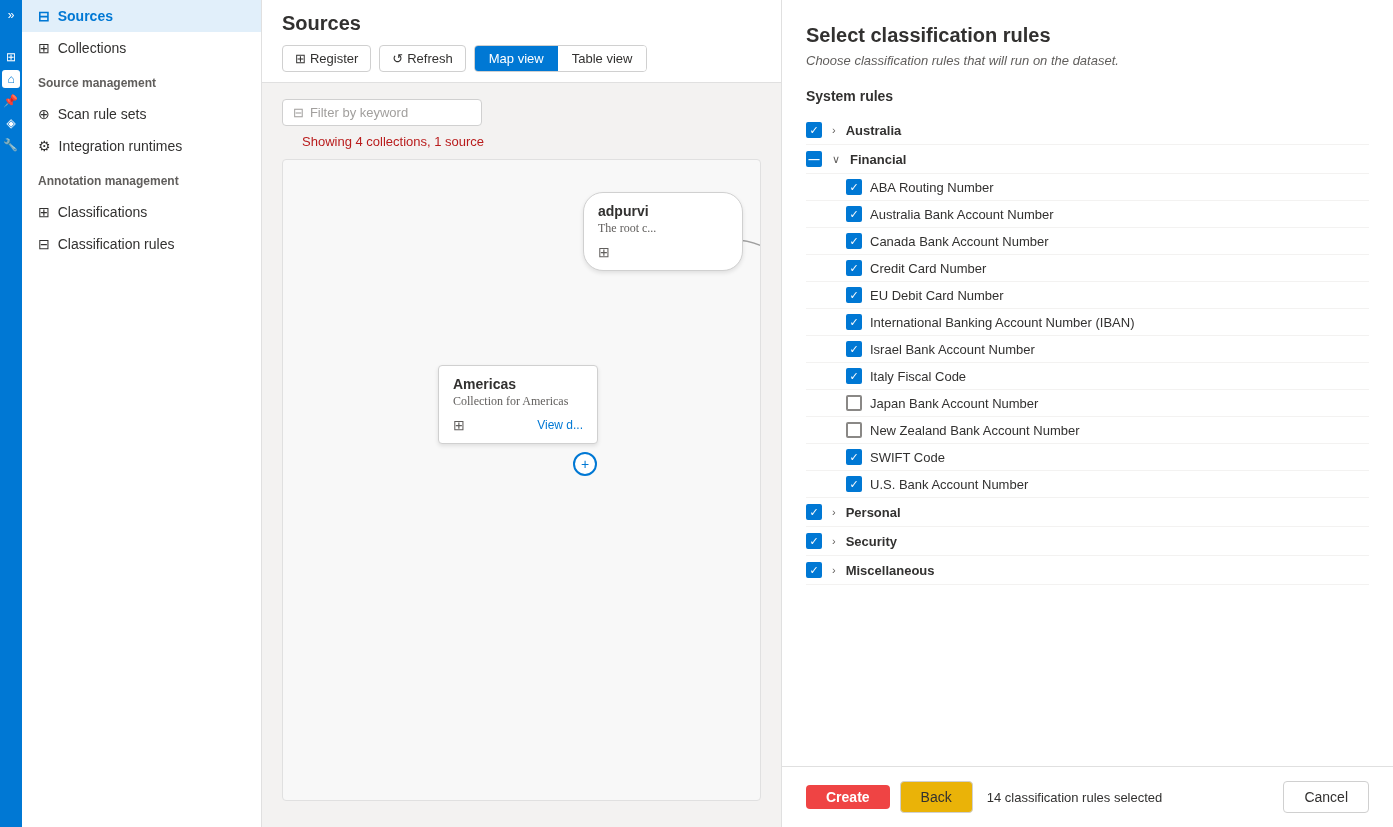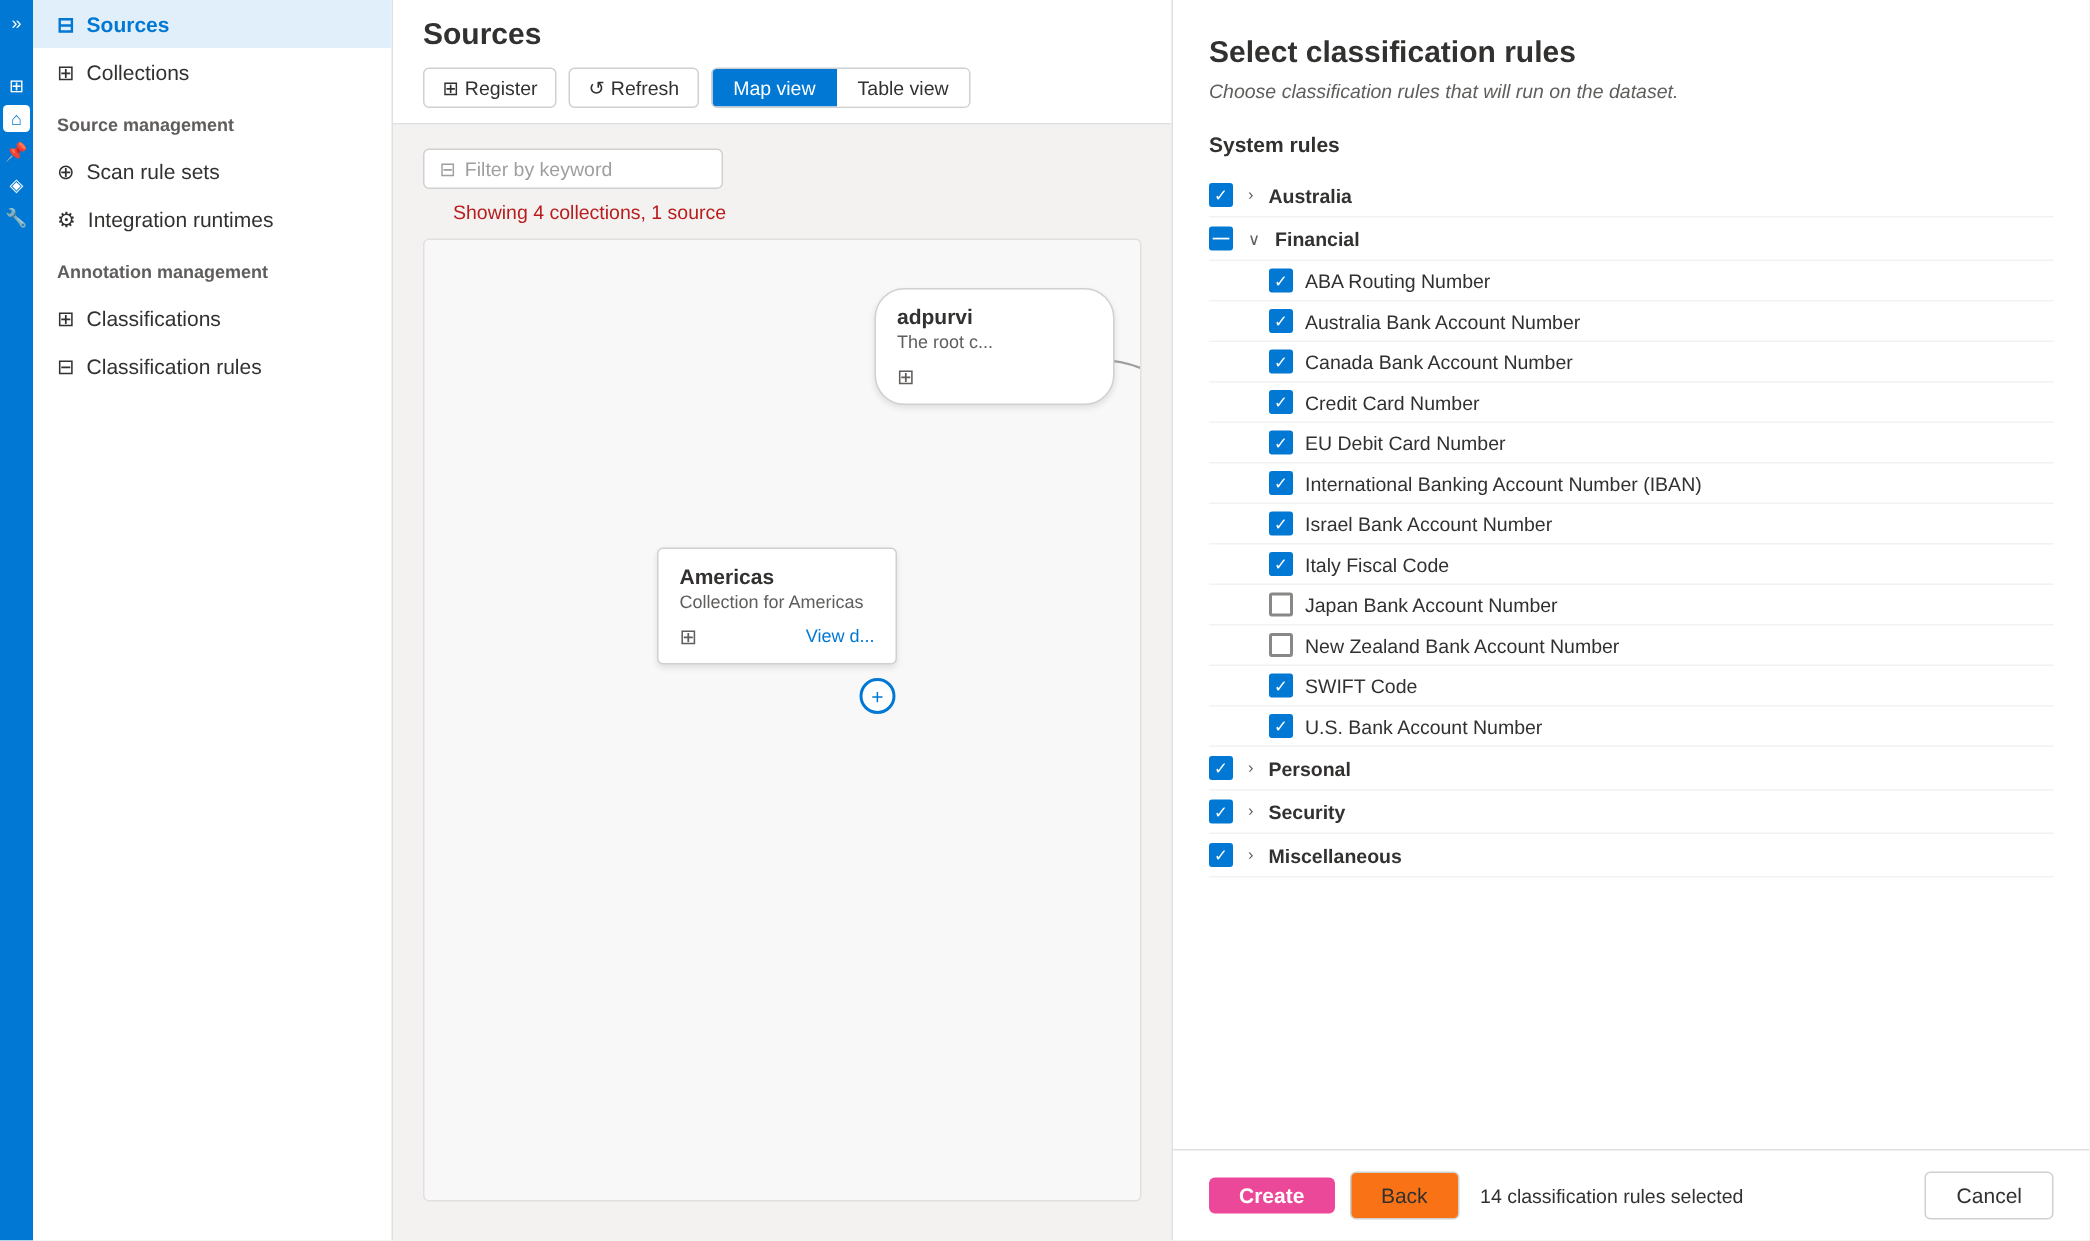--- a/index.html
+++ b/index.html
@@ -165,20 +165,21 @@
     }
     .collection-card-title {
       font-size: 14px;
       font-weight: 600;
       color: #323130;
     }
     .collection-card-subtitle {
       font-size: 12px;
       color: #605e5c;
       margin-top: 2px;
+      font-family: Liberation Serif, serif;
     }
     .collection-card-footer {
       display: flex;
       align-items: center;
       justify-content: space-between;
       margin-top: 8px;
     }
     .card-icon { font-size: 14px; color: #605e5c; }
     .view-details-link {
       font-size: 12px;
@@ -314,31 +315,31 @@
 
     
     .panel-footer {
       padding: 14px 24px;
       border-top: 1px solid #e0e0e0;
       display: flex;
       align-items: center;
       gap: 10px;
     }
     .btn-primary {
-      background: #ec4899;
+      background: #ef4444;
       color: #fff;
       border: none;
       border-radius: 4px;
       padding: 4px 20px;
       font-size: 14px;
       cursor: pointer;
       font-weight: 600;
     }
     .btn-secondary {
-      background: #f97316;
+      background: #eab308;
       color: #323130;
       border: 1px solid #d0d0d0;
       border-radius: 4px;
       padding: 7px 20px;
       font-size: 14px;
       cursor: pointer;
     }
     .selected-count {
       font-size: 13px;
       color: #323130;

